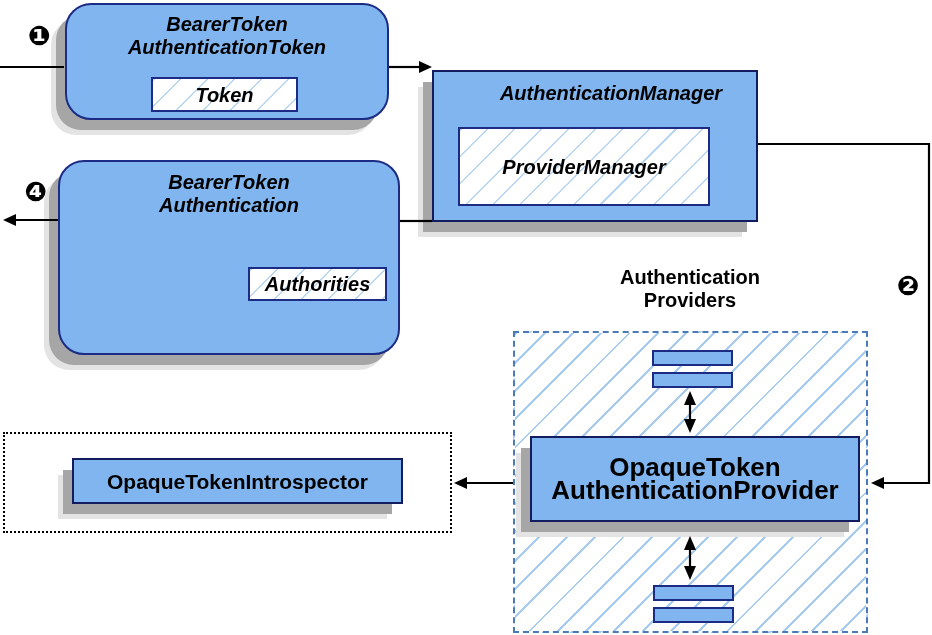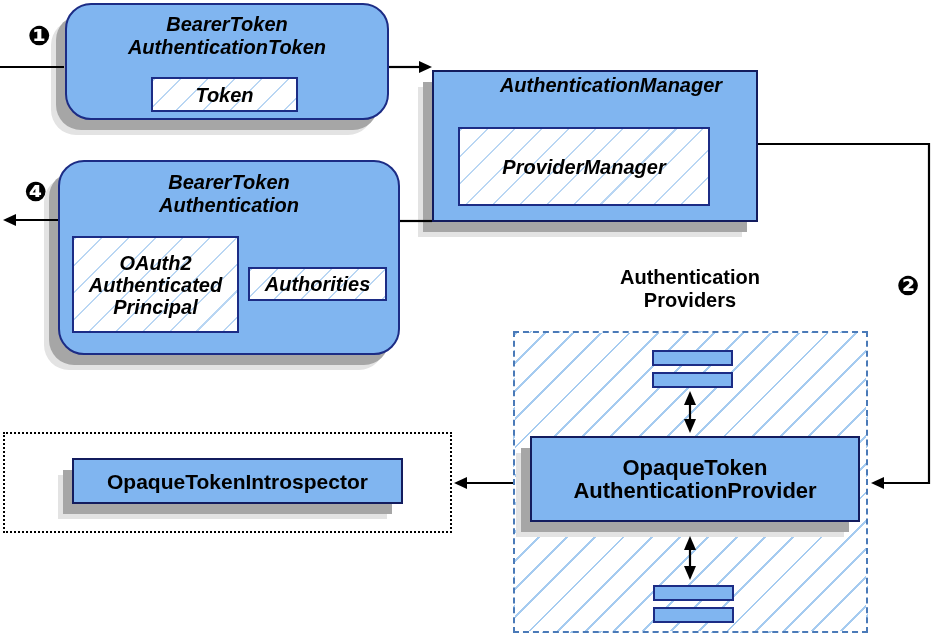--- a/index.html
+++ b/index.html
@@ -30,21 +30,21 @@
   .dashedbox{
     border:2px dashed var(--dashed-border);
     background-color:#fff;
     background-image:repeating-linear-gradient(135deg,var(--hatch-strong) 0,var(--hatch-strong) 2px,transparent 2px,transparent 20px);
   }
   .dottedbox{border:2.5px dotted var(--connector);background:#fff;}
   .bar{background:var(--node-fill);border:2px solid var(--node-border);}
   .bluebox{
     background:var(--node-fill);border:2px solid var(--sq-border);
     display:flex;align-items:center;justify-content:center;
-    font-size:22px;line-height:23px;white-space:pre-line;text-align:center;
+    font-size:26px;line-height:23px;white-space:pre-line;text-align:center;
   }
   .marker{font-size:27px;line-height:27px;width:28px;text-align:center;color:#000;}
   svg.wires{position:absolute;left:0;top:0;z-index:20;pointer-events:none;}
   svg.wires line,svg.wires polyline{stroke:var(--connector);stroke-width:2.2;fill:none;}
   svg.wires polygon{fill:var(--connector);stroke:none;}
 </style>
 </head>
 <body>
 
 <div id="canvas" style="--node-fill: #80b5f0; --node-border: #1c2c85; --sq-border: #131c5e; --hatch-line: #b9d6f3; --hatch-strong: #a5cbf0; --dashed-border: #4a7ab8; --shadow-dark: #a6a6a6; --shadow-light: #e3e3e3; --connector: #000000; --text: #000000;">
@@ -54,30 +54,27 @@
   <div class="abs marker" style="left:894px;top:273px;">❷</div>
   <div class="abs marker" style="left:24px;top:469px;">❸</div>
 
   <div class="abs node rounded shadow" style="left:65px;top:3px;width:324px;height:117px;">
     <div class="title" style="padding-top:8px;">BearerToken
 AuthenticationToken</div>
     <div class="abs innerbox" style="left:84px;top:72px;width:147px;height:35px;">Token</div>
   </div>
 
   <div class="abs node shadow" style="left:432px;top:70px;width:326px;height:152px;border-color:var(--sq-border);">
-    <div class="title" style="padding-top:2px;margin-left:32px;">AuthenticationManager</div>
+    <div class="title" style="padding-top:10px;margin-left:32px;">AuthenticationManager</div>
     <div class="abs innerbox" style="left:24px;top:55px;width:252px;height:79px;">ProviderManager</div>
   </div>
 
   <div class="abs node rounded shadow" style="left:58px;top:160px;width:342px;height:195px;">
     <div class="title" style="padding-top:9px;">BearerToken
 Authentication</div>
-    <div class="abs innerbox" style="left:12px;top:74px;width:167px;height:97px;">OAuth2
-Authenticated
-Principal</div>
     <div class="abs innerbox" style="left:188px;top:105px;width:139px;height:34px;">Authorities</div>
   </div>
 
   <div class="abs heading" style="left:545px;top:266px;width:290px;">Authentication
 Providers</div>
 
   <div class="abs dashedbox" style="left:513px;top:331px;width:355px;height:302px;">
     <div class="abs bar" style="left:137px;top:17px;width:81px;height:16px;"></div>
     <div class="abs bar" style="left:137px;top:39px;width:81px;height:16px;"></div>
     <div class="abs bluebox shadow" style="left:15px;top:103px;width:330px;height:86px;">OpaqueToken

